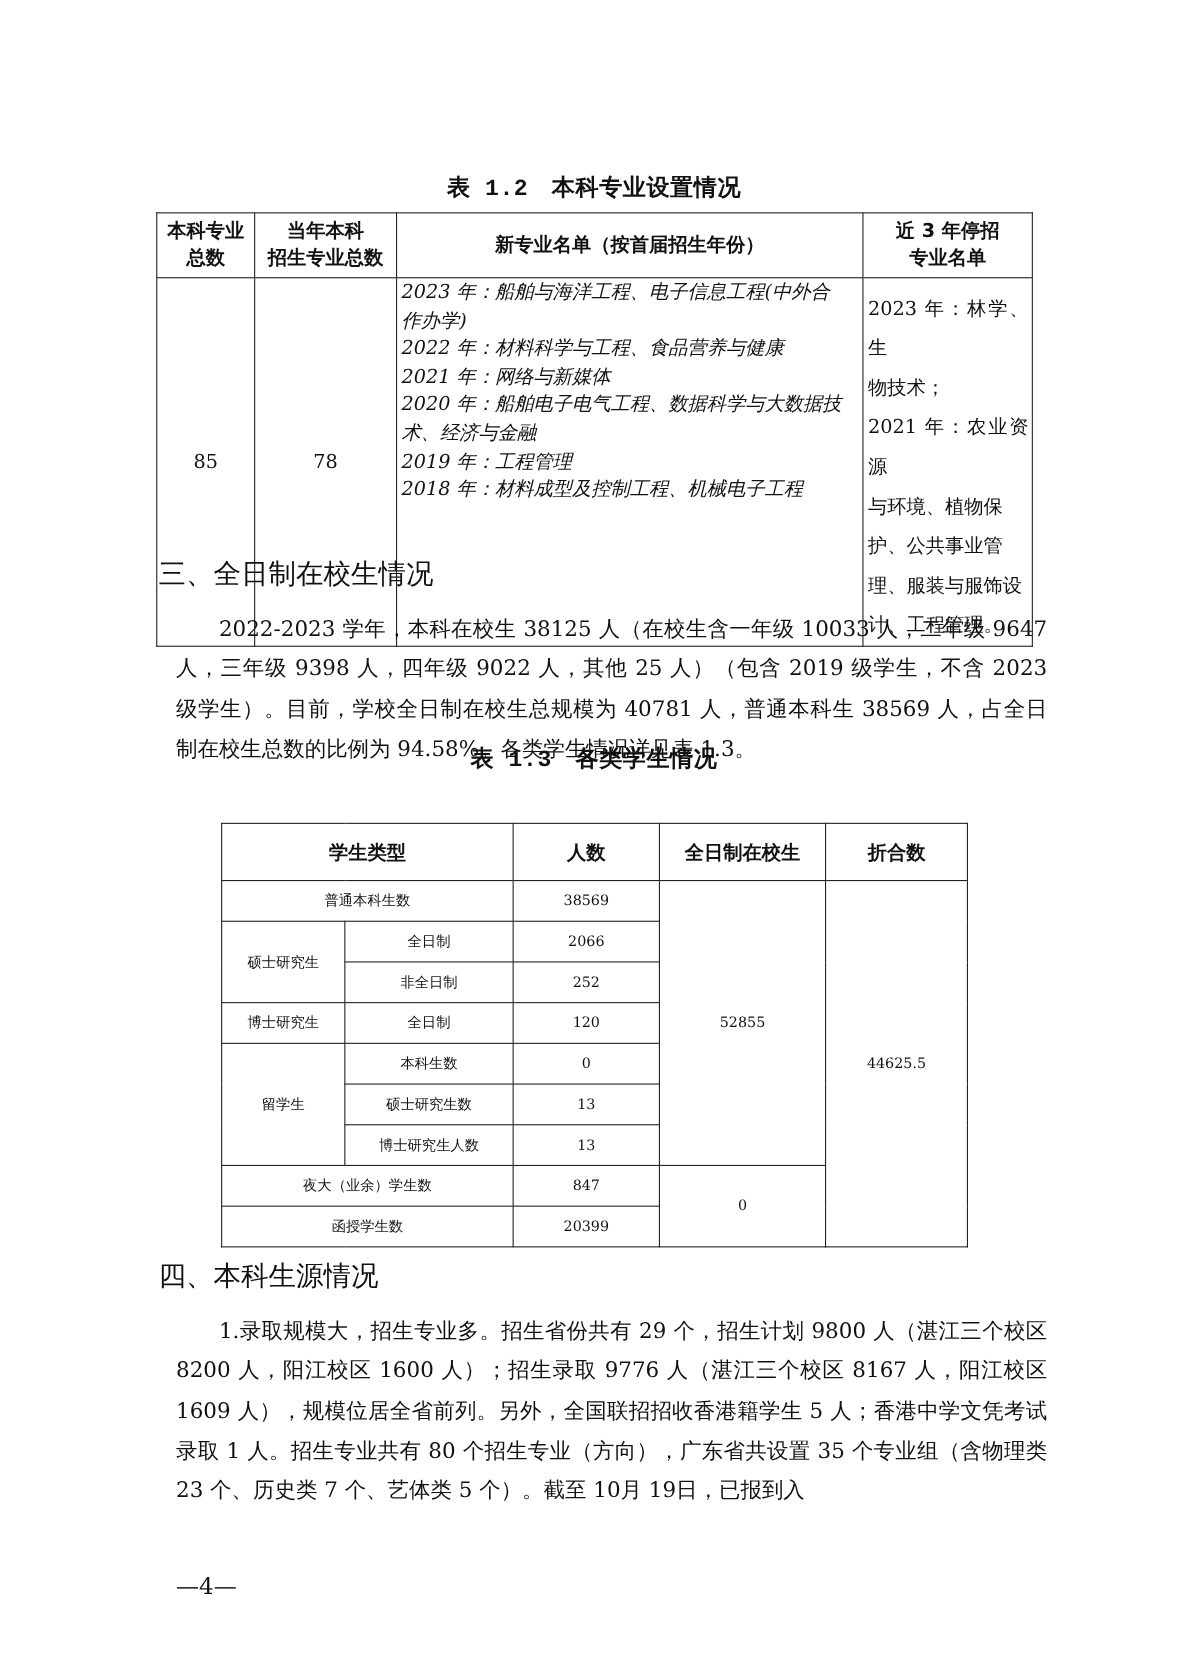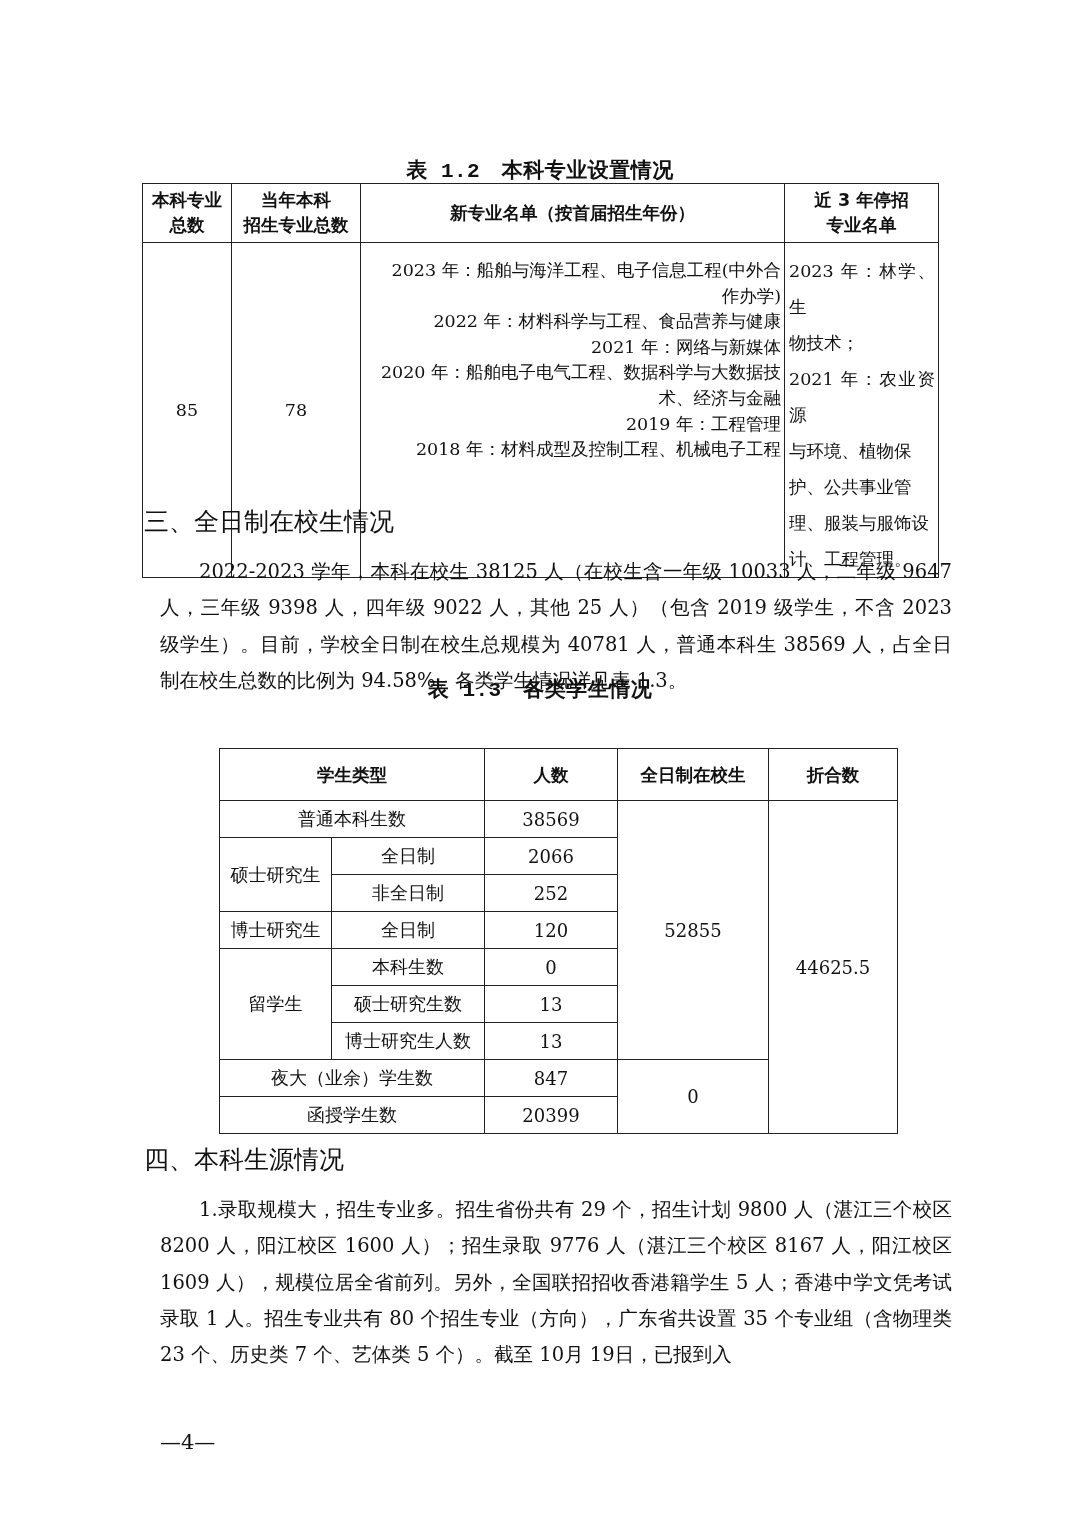--- a/index.html
+++ b/index.html
@@ -8,33 +8,33 @@
     .abs { position:absolute; }
     .caption { font-family:Liberation Mono, monospace; font-weight:bold;
                font-size:21px; text-align:center; letter-spacing:0.5px; }
     .heading { font-family:"DejaVu Sans","Liberation Sans",sans-serif; font-size:25px; left:144px; }
     .para { left:144px; width:792px; font-size:19.5px; line-height:36.3px; text-align:justify;
             text-align-last:left;margin-left:16px; }
     .para p { margin:0; }
     table { border-collapse:collapse; position:absolute; table-layout:fixed; }
     td, th { border:1.5px solid #222; padding:0; text-align:center; vertical-align:middle; }
     
-    #t12 { left:142px; top:183px; width:796px; }
+    #t12 { left:142px; top:193px; width:796px; }
     #t12 th { font-family:"DejaVu Sans","Liberation Sans",sans-serif; font-weight:bold;
               font-size:17.5px; line-height:25px; height:58px; }
     #t12 td { font-size:17.5px; }
-    #t12 td.list { text-align:right; vertical-align:top; line-height:25.6px; padding:15px 3px 0 4px;
-                   height:202px; }
+    #t12 td.list { text-align:left; vertical-align:top; line-height:25.6px; padding:1px 3px 0 4px;
+                   height:202px;font-style:italic; }
     #t12 td.stop { text-align:justify; line-height:36px; padding:10px 3px 0 4px; vertical-align:top;margin-left:16px; }
     #t12 .line { display:block; }
     
-    #t13 { left:219px; top:748px; width:678px;border-radius:22px; }
+    #t13 { left:201px; top:748px; width:678px;border-radius:22px; }
     #t13 th { font-family:"DejaVu Sans","Liberation Sans",sans-serif; font-weight:bold;
               font-size:17.5px; height:51px; }
-    #t13 td { font-size:18px; height:36px; }
+    #t13 td { font-size:13px; height:36px; }
     .pageno { left:160px; top:1430px; font-size:21px; }
   </style>
 </head>
 <body>
 
 <div class="abs caption" style="left:142px; top:156px; width:796px;">表 1.2　本科专业设置情况</div>
 
 <table id="t12">
   <colgroup>
       <col style="width:89px">

